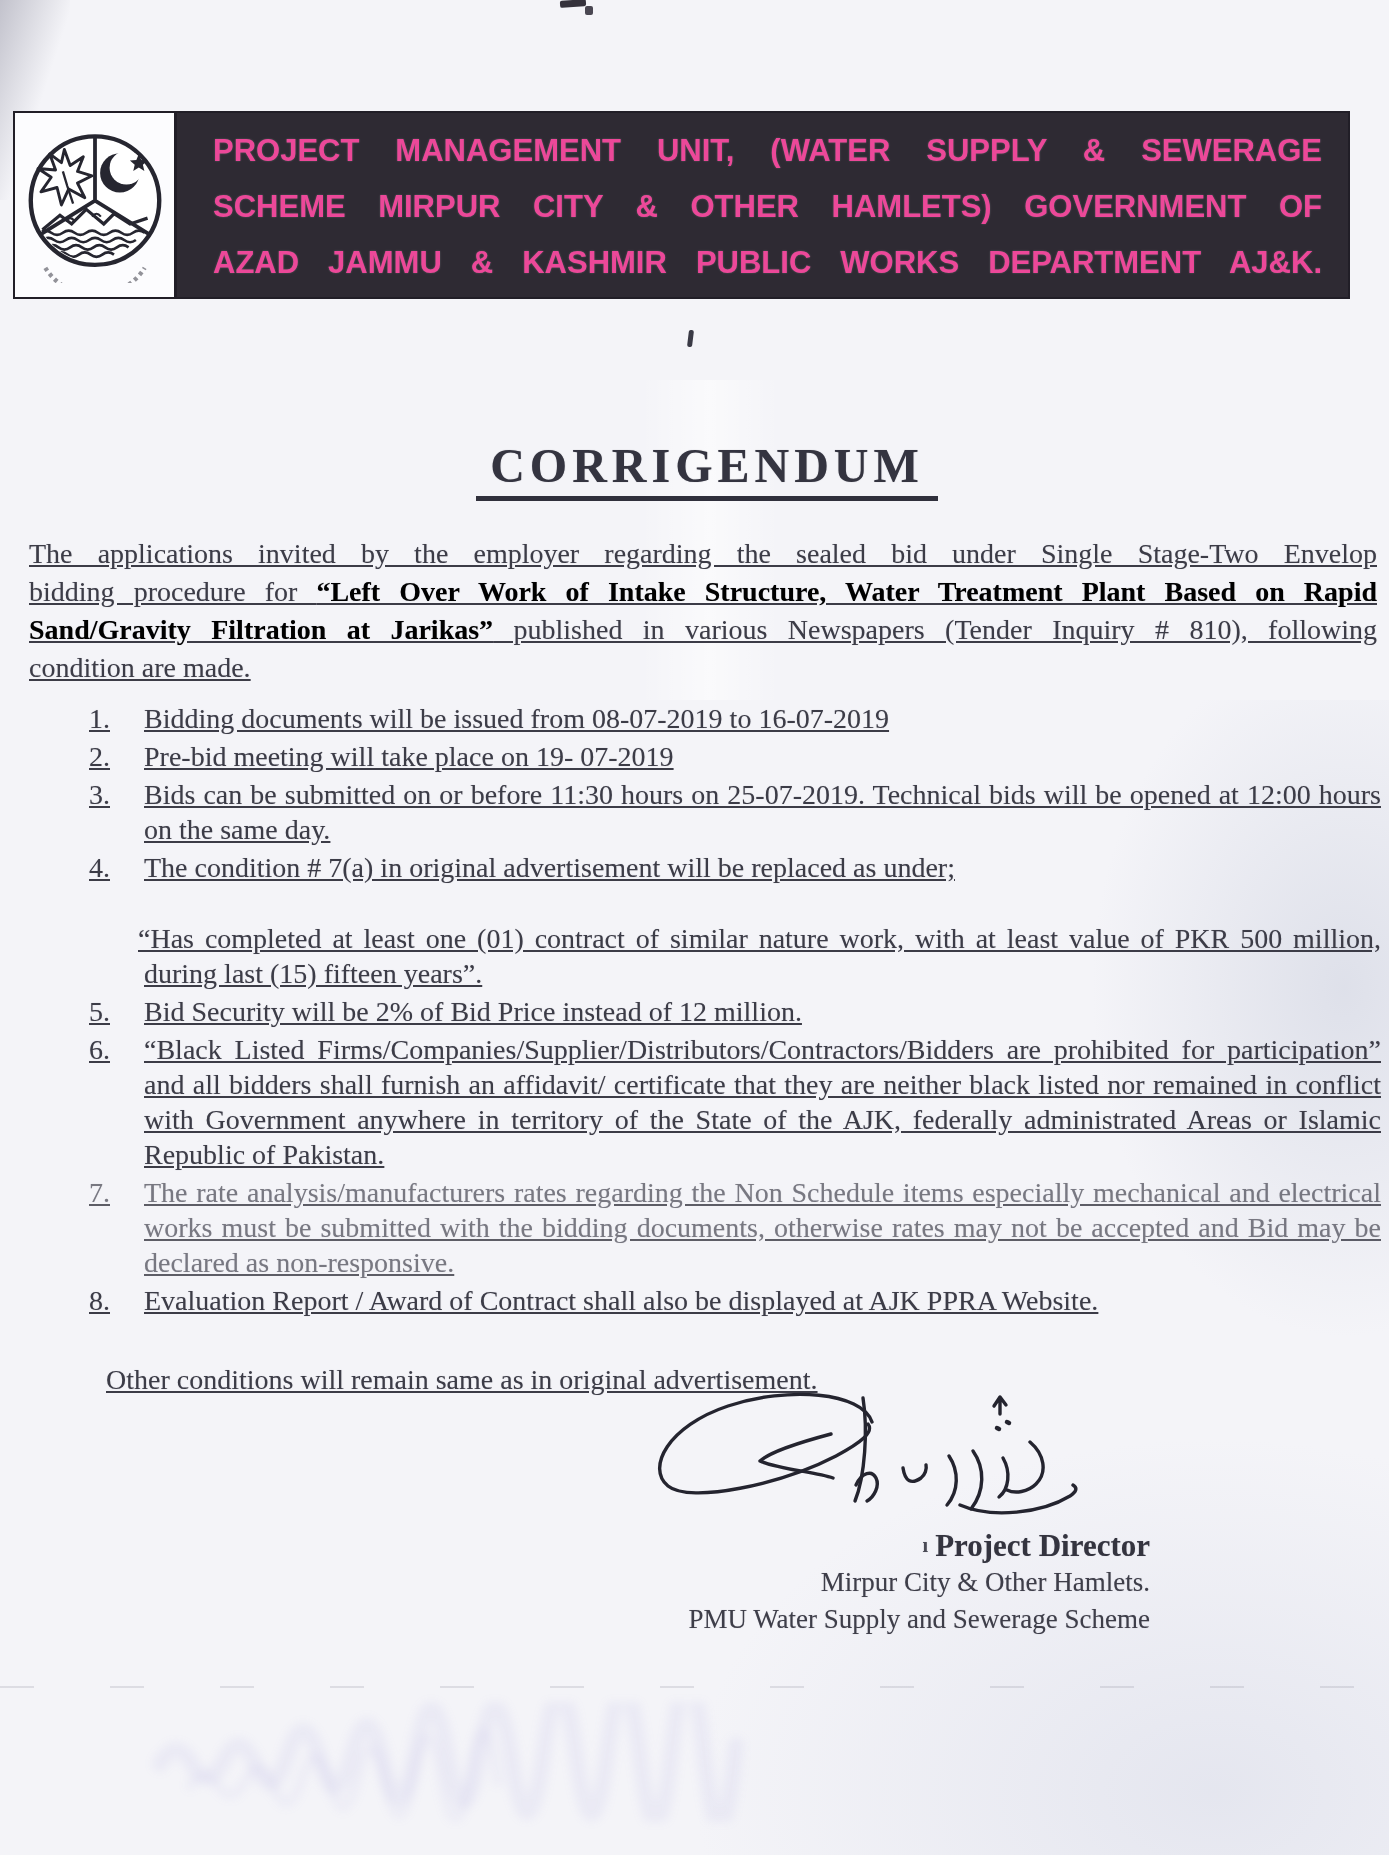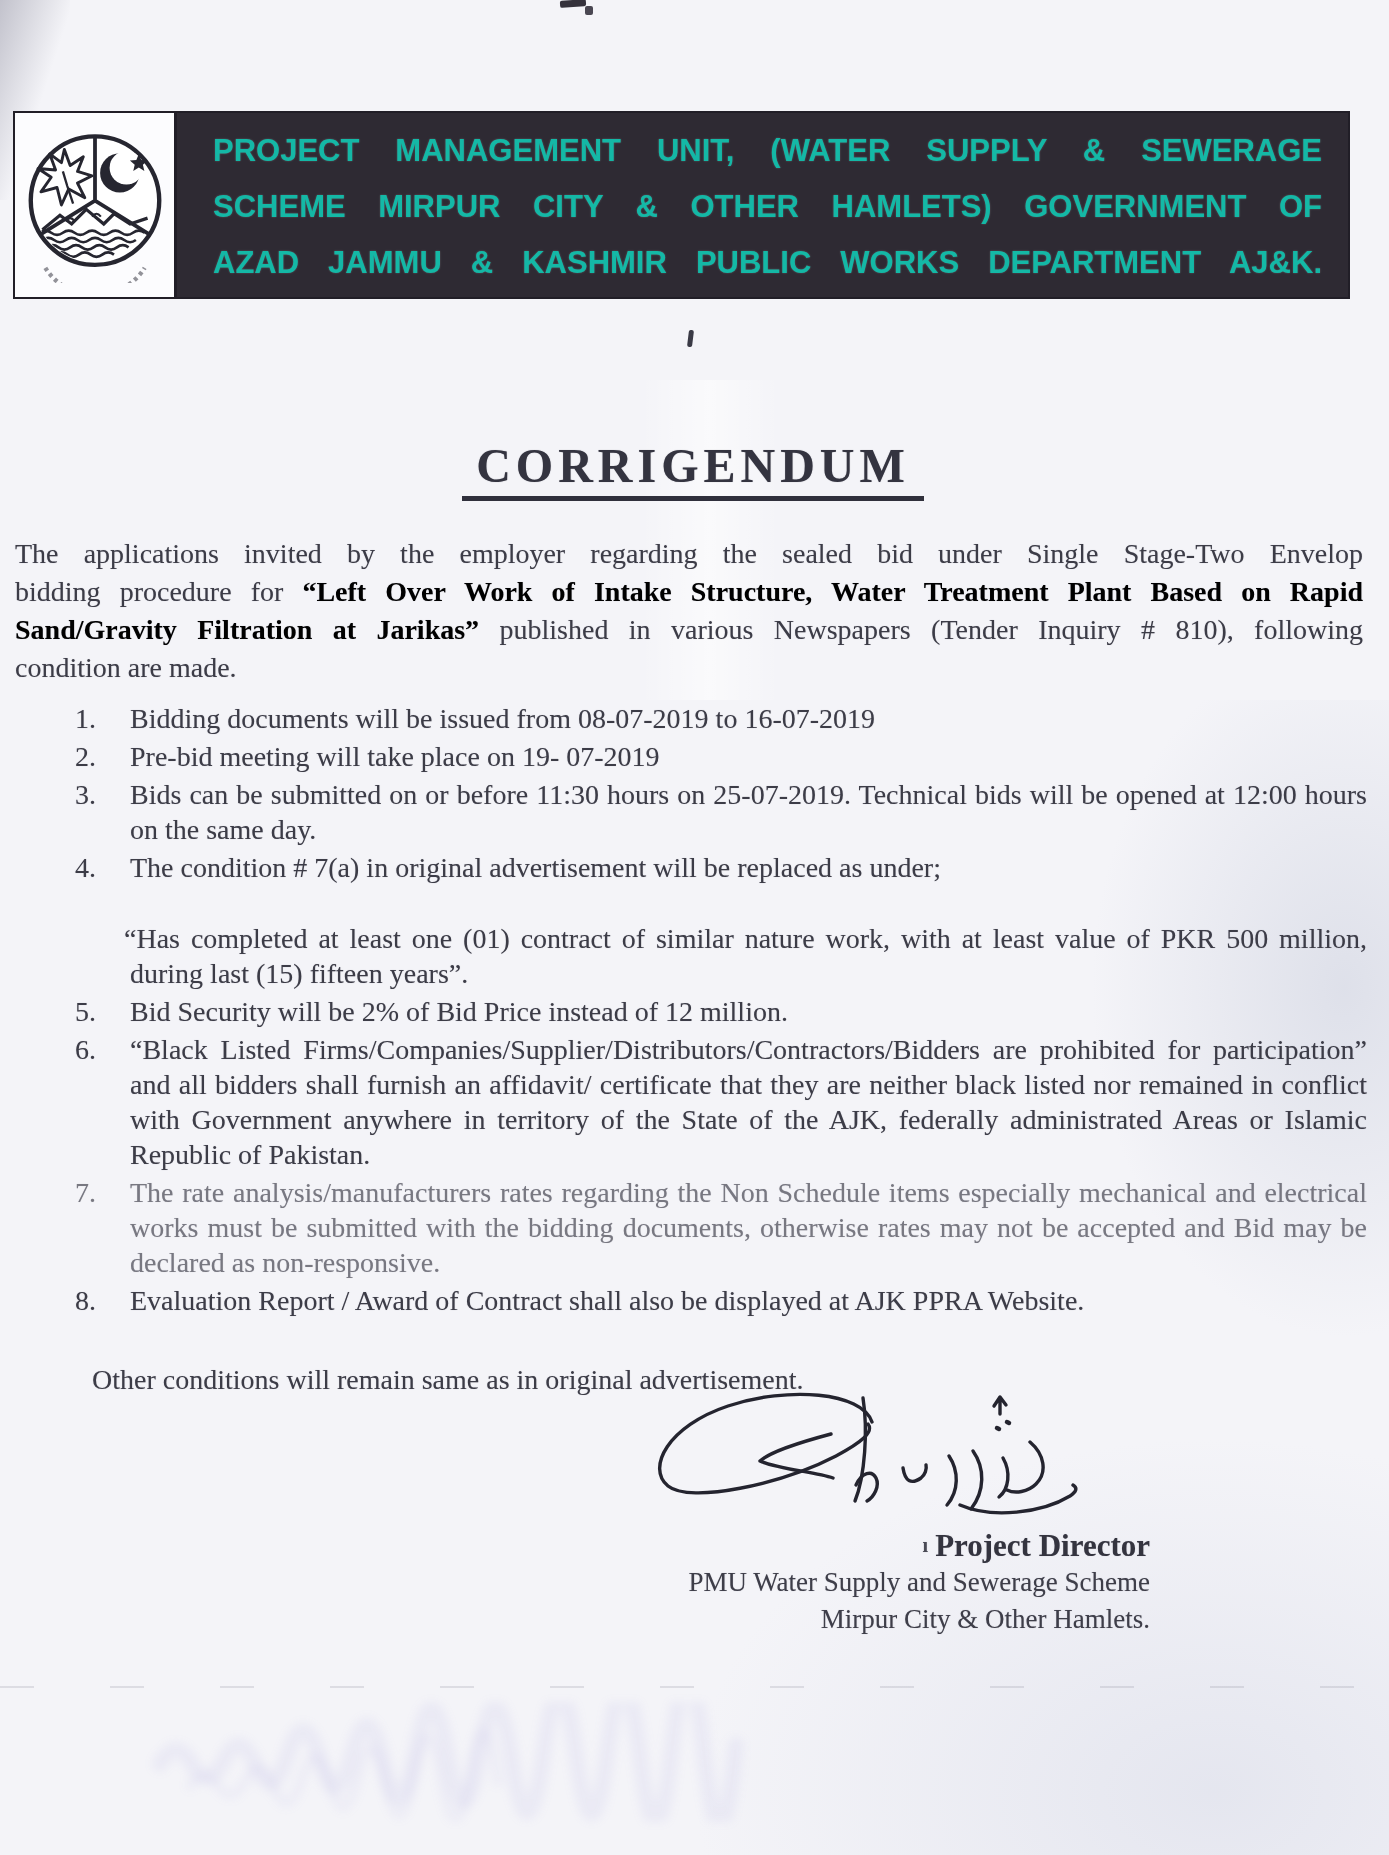--- a/index.html
+++ b/index.html
@@ -25,26 +25,26 @@
   .mid-fold { position:absolute; top:380px; left:640px; width:140px; height:320px;
     background:linear-gradient(90deg, rgba(255,255,255,0) 0%, rgba(255,255,255,0.55) 50%, rgba(255,255,255,0) 100%); }
   .crease { position:absolute; top:1686px; left:0; width:100%; height:2px; opacity:0.45;
     background:repeating-linear-gradient(90deg, rgba(140,140,155,0.5) 0 34px, rgba(140,140,155,0) 34px 110px); }
   .ghost { position:absolute; top:1702px; left:130px; filter:blur(5px); opacity:0.55; }
   
   .banner { position:absolute; top:113px; left:15px; width:1333px; height:184px;
     background:var(--banner-bg, #2e2a33); display:flex; box-shadow:0 0 0 2px #211e27; }
   .logo-box { width:162px; height:184px; background:#fcfcfe; border-right:3px solid #211e27;
     box-sizing:border-box; display:flex; align-items:center; justify-content:center; flex:0 0 auto; }
-  .banner-text { flex:1; padding:10px 26px 10px 36px; color:#14b8a6;
+  .banner-text { flex:1; padding:10px 26px 10px 36px; color:#ec4899;
     font-family:"Liberation Sans", sans-serif; font-weight:700; font-size:31px; line-height:56px;
     text-shadow:0 0 2px rgba(255,255,255,0.25); }
   .banner-line { text-align:justify; text-align-last:justify; white-space:normal; }
   
-  .content { position:absolute; top:438px; left:15px; width:1356px; }
+  .content { position:absolute; top:438px; left:29px; width:1356px;text-decoration:underline; }
   .title-wrap { text-align:center; margin:0 0 34px 0; }
   .title-text { display:inline-block; font-size:48px; font-weight:700; letter-spacing:5px;
     color:#343440; padding:0 14px 3px 14px; border-bottom:5px solid #30303c;
     text-shadow:0 0 1px rgba(52,52,64,0.4); }
   .intro { font-size:28px; line-height:38px; margin:0 8px 14px 0; }
   .jline { text-align:justify; text-align-last:justify; }
   .jline.last { text-align-last:left; }
   .intro b, .quote b { color:#000000; }
   .amendments { list-style:none; margin:0; padding:0 4px 0 60px; font-size:28px; line-height:35px; }
   .amendments li { display:grid; grid-template-columns:55px 1fr; margin-bottom:3px; }
@@ -181,22 +181,22 @@
         <path d="M339,72 C 349,87 349,107 337,121"></path>
         <path d="M363,67 C 375,84 375,107 361,125"></path>
         <path d="M390,30 L390,16 M384,22 L390,13 L396,21"></path>
         <path d="M387,44 l2,1 M397,38 l2,1" stroke-width="4.5"></path>
         <path d="M393,74 C 401,88 399,105 389,113"></path>
         <path d="M420,58 C 434,70 438,88 426,100 C 418,108 405,110 397,106"></path>
         <path d="M350,121 C 382,135 432,129 460,112 C 466,108 468,104 463,101"></path>
       </g>
     </svg>
     <div class="sig-title">Project Director</div>
+    <div class="sig-org">Mirpur City &amp; Other Hamlets.</div>
     <div class="sig-org">PMU Water Supply and Sewerage Scheme</div>
-    <div class="sig-org">Mirpur City &amp; Other Hamlets.</div>
   </div>
 
   <svg class="ghost" width="700" height="120" viewBox="0 0 700 120">
     <g fill="none" stroke="#8a82d6" stroke-linecap="round">
       <path d="M30,62 q16,-28 32,0 t32,-4 t32,6 t32,-12 t32,6 t32,-6 t32,10 t32,-14 t32,6 t32,-4 t32,10 t32,-12 t32,4 t32,-6 t32,8 t32,-8 t32,5 t32,-8" stroke-width="16" opacity="0.16"></path>
       <path d="M60,84 q14,-20 28,0 t28,-6 t28,8 t28,-10 t28,6 t28,-8 t28,8 t28,-10 t28,6 t28,-6 t28,8" stroke-width="10" opacity="0.12"></path>
     </g>
   </svg>
 
   <div class="crease"></div>

